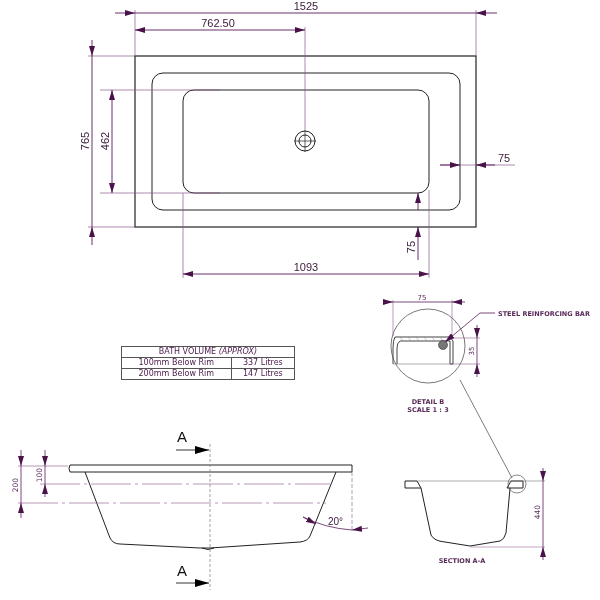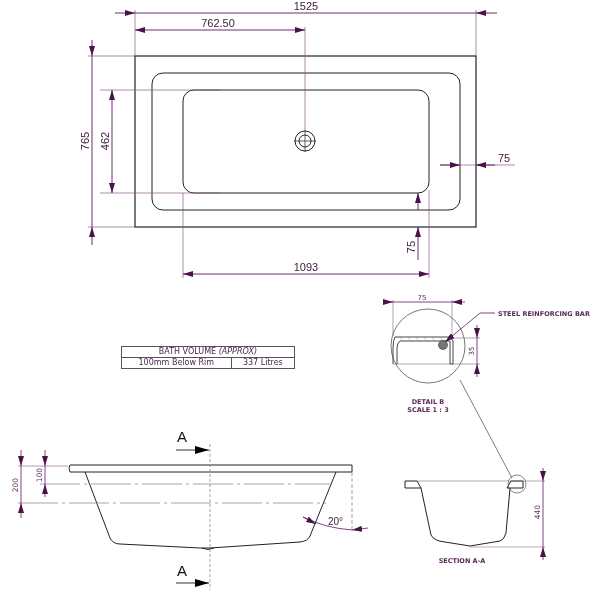--- a/index.html
+++ b/index.html
@@ -184,14 +184,18 @@
       <tr>
     <td colspan="2" class="hdr">
       <span>BATH VOLUME</span>
       <em>(APPROX)</em>
     </td>
   </tr>
   <tr>
     <td>100mm Below Rim</td>
     <td>337 Litres</td>
   </tr>
+  <tr>
+    <td>200mm Below Rim</td>
+    <td>147 Litres</td>
+  </tr>
 </tbody>
   </table>
 
 </body></html>

